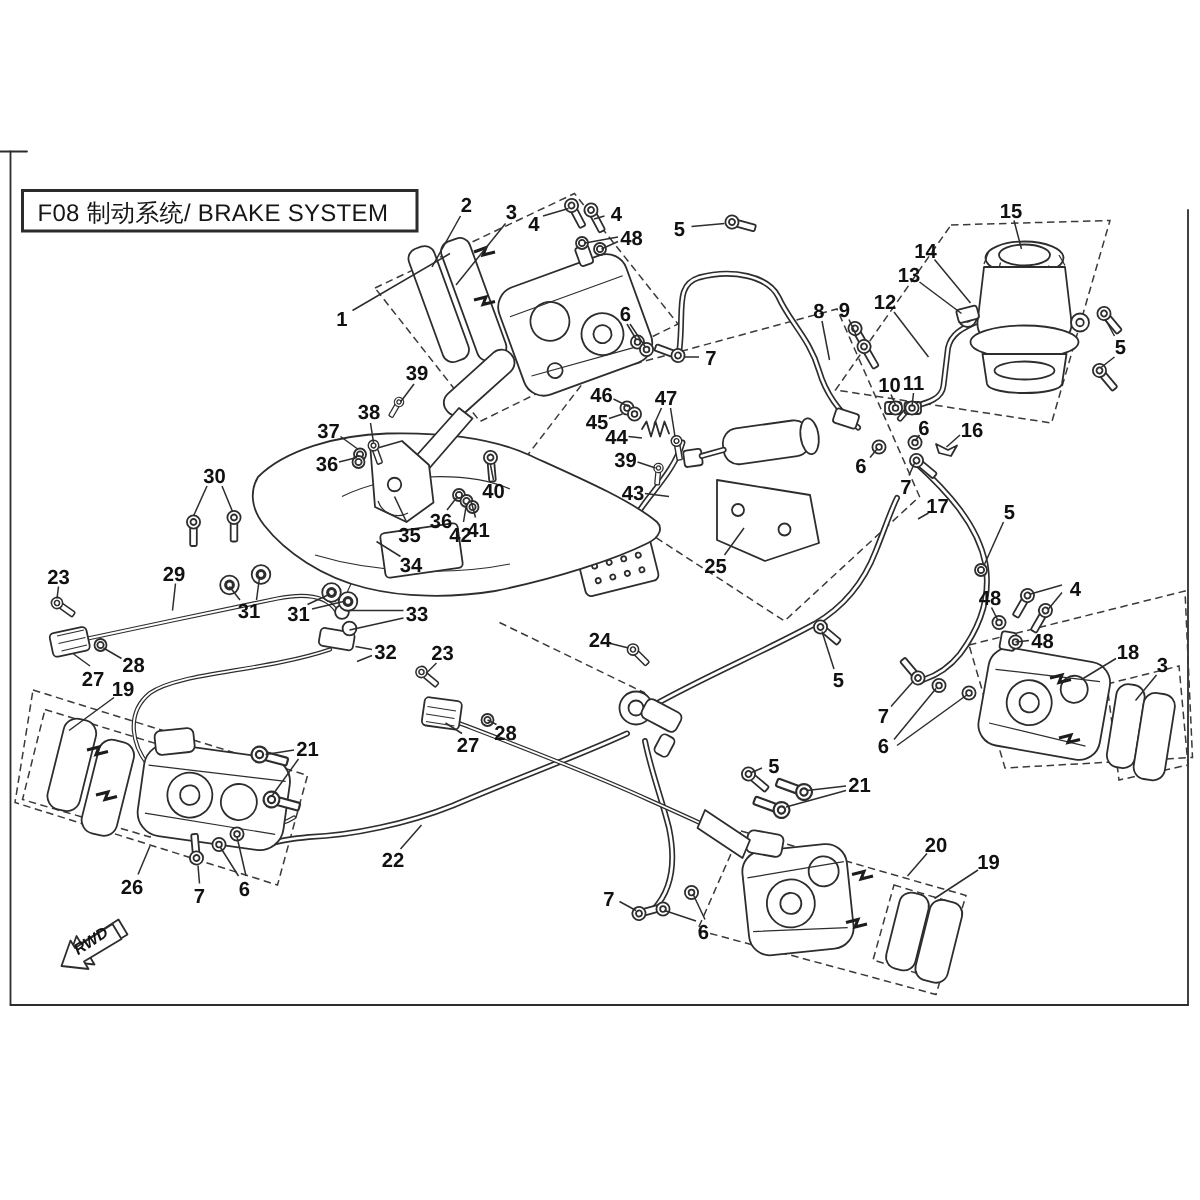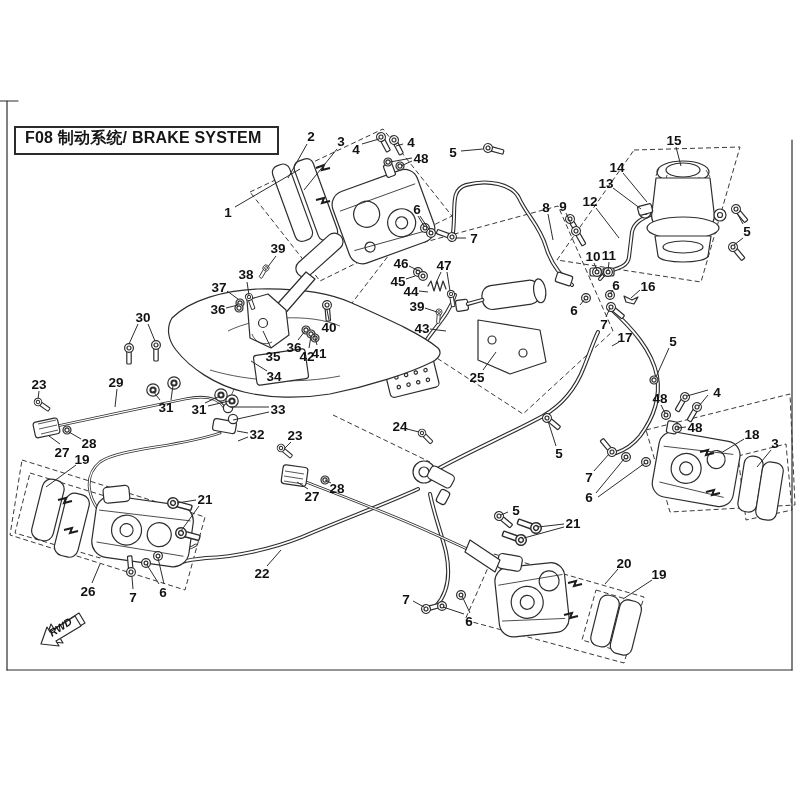--- a/index.html
+++ b/index.html
@@ -1,21 +1,21 @@
 <!DOCTYPE html>
 <html><head>
 <meta charset="utf-8">
 <style>
   html,body{margin:0;padding:0;background:#ffffff;}
   body{width:800px;height:800px;position:relative;overflow:hidden;
        font-family:"Liberation Sans",sans-serif;color:#161616;}
   #stage{position:absolute;inset:0;}
   #titlebox{position:absolute;left:14px;top:126px;width:252px;height:25px;
-    border:2px solid #2b2b2b;background:#fff;display:flex;align-items:flex-start;
-    padding-left:9px;font-size:16px;font-weight:bold;letter-spacing:.2px;white-space:nowrap;}
+    border:2px solid #2b2b2b;background:#fff;display:flex;align-items:flex-end;
+    padding-left:9px;font-size:16px;font-weight:normal;letter-spacing:.2px;white-space:nowrap;}
   svg{position:absolute;left:0;top:0;}
   .ink{stroke:#2d2d2d;fill:none;stroke-width:1.2;stroke-linecap:round;stroke-linejoin:round;}
   .inkf{stroke:#2d2d2d;fill:#ffffff;stroke-width:1.2;stroke-linejoin:round;}
   .dash{stroke:#3a3a3a;fill:none;stroke-width:1;stroke-dasharray:5 3;}
   .leader{stroke:#2d2d2d;stroke-width:1;fill:none;}
   .callout{font-family:"Liberation Sans",sans-serif;font-size:13.5px;font-weight:bold;
            fill:#111;text-anchor:middle;}
   .hoseo{stroke:#2d2d2d;fill:none;stroke-width:4;stroke-linecap:round;}
   .hosei{stroke:#ffffff;fill:none;stroke-width:1.8;stroke-linecap:round;}
   .cableo{stroke:#2d2d2d;fill:none;stroke-width:2.8;stroke-linecap:round;}

